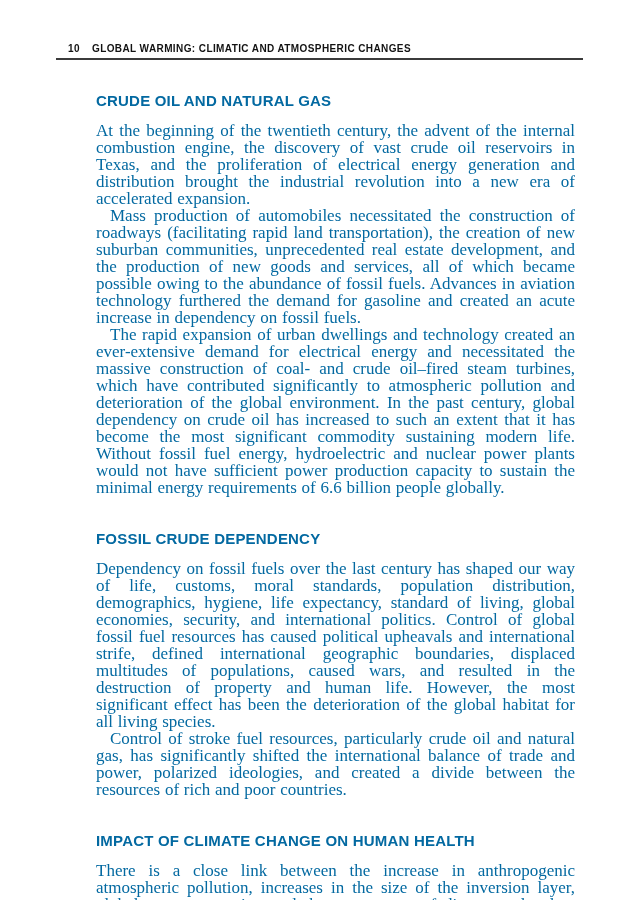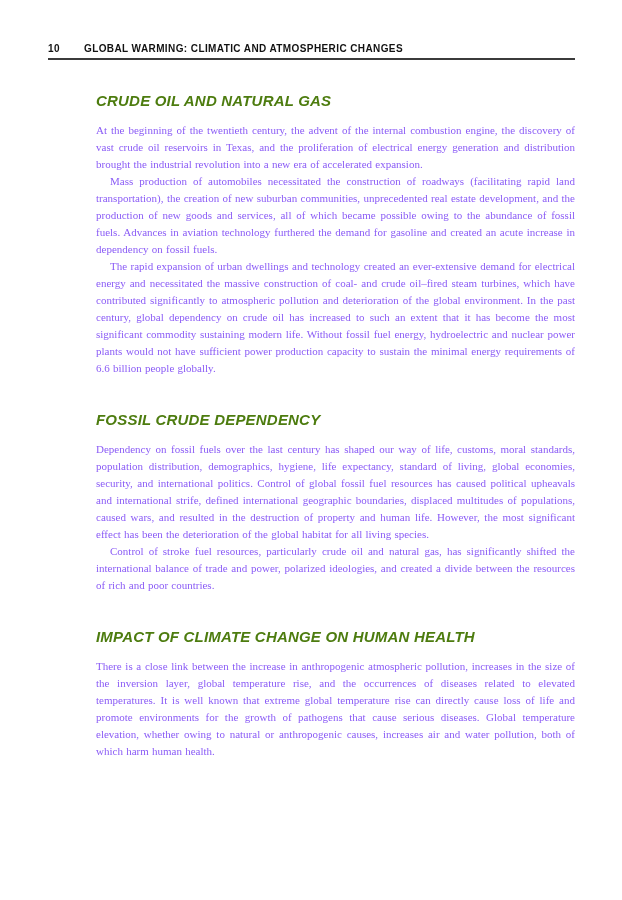--- a/index.html
+++ b/index.html
@@ -10,60 +10,60 @@
   .page {
     position: relative;
     width: 622px;
     height: 900px;
     background: #ffffff;
     overflow: hidden;
     color: #161616;
   }
   .running-head {
     position: absolute;
-    left: 48px;
+    left: 56px;
     top: 43px;
     width: 527px;
     display: flex;
     align-items: baseline;
     border-bottom: 2px solid #3b3b3b;
     padding-bottom: 4px;
     font-family: "Liberation Sans", sans-serif;
     font-weight: bold;
     font-size: 10px;
     line-height: 11px;
     letter-spacing: 0.4px;
     color: #121212;
+    text-align: center;
   }
   .running-head .pagenum {
     flex: 0 0 36px;
   }
   .content {
     position: absolute;
     left: 96px;
     top: 58px;
     width: 479px;
   }
   .sec-head {
     font-family: "Liberation Sans", sans-serif;
     font-weight: bold;
     font-size: 15px;
     line-height: 16px;
     letter-spacing: 0.2px;
-    color: #4d7c0f;
+    color: #0369a1;
     margin: 35px 0 13px 0;
-    font-style: italic;
   }
   .body-par {
     font-family: "Liberation Serif", serif;
-    font-size: 11px;
+    font-size: 17px;
     line-height: 17px;
     text-align: justify;
     margin: 0;
-    color: #8b5cf6;
+    color: #0369a1;
     word-spacing: 0.5px;
   }
   .body-par.indent {
     text-indent: 14px;
   }
 </style>
 </head>
 <body>
 
 <div class="page">

